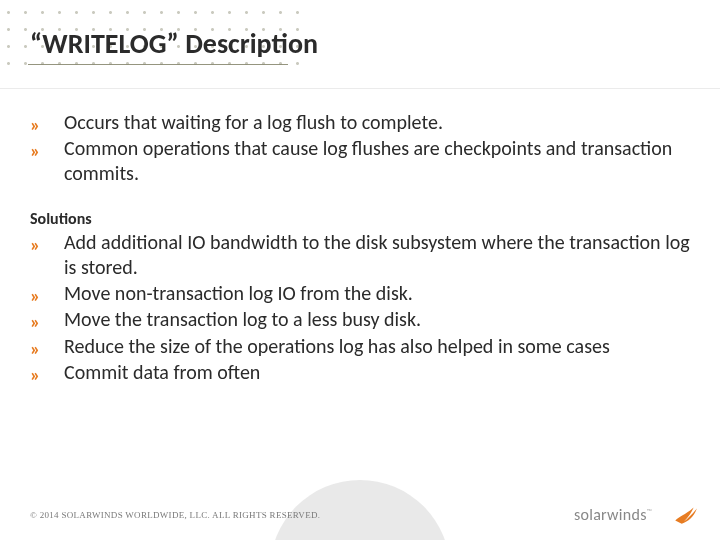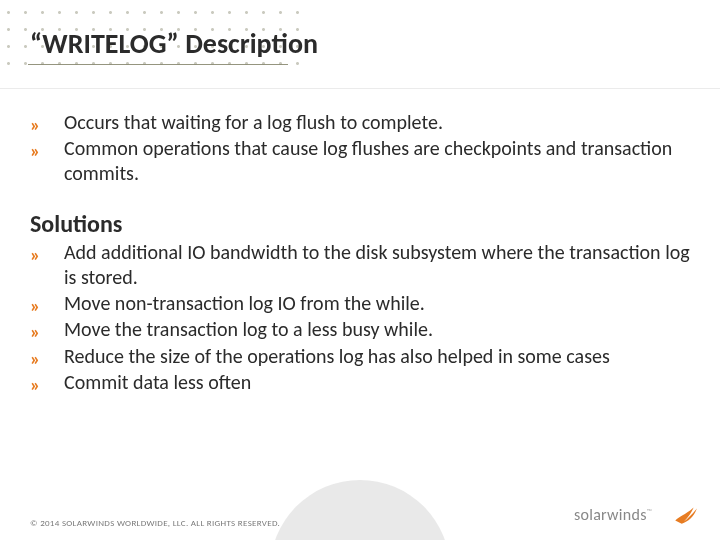--- a/index.html
+++ b/index.html
@@ -14,24 +14,24 @@
   .title { position: absolute; top: 26px; left: 30px; right: 30px;
     font-size: 28px; font-weight: 700; color: #2b2b2b; }
   .underline { position: absolute; top: 64px; left: 28px; width: 260px; height: 1px; background: #8a8a71; opacity: .9;}
 
   .hairline { position: absolute; left: 0; right: 0; top: 88px; height: 1px; background: rgba(0,0,0,.08); }
 
   .content { position: absolute; top: 110px; left: 30px; right: 30px; color: #2b2b2b; }
   ul.bullets { list-style: none; margin-bottom: 24px; }
   ul.bullets li { position: relative; padding-left: 34px; font-size: 20px; line-height: 1.22; margin-bottom: 2px; }
   ul.bullets li .chev { position: absolute; left: 0; top: 3px; width: 20px; height: 20px; color: #e77c22; font-weight: 700; font-size: 19px; }
-  .section-label { font-size: 24px; font-weight: 700; margin-bottom: 2px; }
+  .section-label { font-size: 16px; font-weight: 700; margin-bottom: 2px; }
   .sol ul.bullets { margin-bottom: 0; }
 
-  .footer { position: absolute; left: 30px; bottom: 12px; font-size: 9px; letter-spacing: .3px; color: #7a7a7a; }
+  .footer { position: absolute; left: 30px; bottom: 20px; font-size: 9px; letter-spacing: .3px; color: #7a7a7a; font-family: Liberation Serif, serif; }
 
   .decor-arc { position: absolute; left: 50%; transform: translateX(-50%); bottom: -120px;
     width: 180px; height: 180px; border-radius: 50%; background: #bfbfbf; opacity: .35; }
 
   .logo { position: absolute; right: 22px; bottom: 14px; display: flex; align-items: center; gap: 20px; }
   .logo-text { font-size: 16px; color: #888; letter-spacing: .3px; }
   .logo-text b { font-weight: 400; }
   .tm { font-size: 7px; color: #aaa; vertical-align: super; }
   .logo-mark { width: 26px; height: 24px; }
 </style>
@@ -58,33 +58,33 @@
 
     <div class="sol">
       <div class="section-label">Solutions</div>
       <ul class="bullets">
         <li>
           <span class="chev">»</span>
           <span>Add additional IO bandwidth to the disk subsystem where the transaction log is stored.</span>
         </li>
         <li>
           <span class="chev">»</span>
-          <span>Move non-transaction log IO from the while.</span>
+          <span>Move non-transaction log IO from the disk.</span>
         </li>
         <li>
           <span class="chev">»</span>
-          <span>Move the transaction log to a less busy while.</span>
+          <span>Move the transaction log to a less busy disk.</span>
         </li>
         <li>
           <span class="chev">»</span>
           <span>Reduce the size of the operations log has also helped in some cases</span>
         </li>
         <li>
           <span class="chev">»</span>
-          <span>Commit data less often</span>
+          <span>Commit data from often</span>
         </li>
       </ul>
     </div>
   </div>
 
   <div class="decor-arc"></div>
 
   <div class="footer">© 2014 SOLARWINDS WORLDWIDE, LLC.  ALL RIGHTS RESERVED.</div>
 
   <div class="logo">

